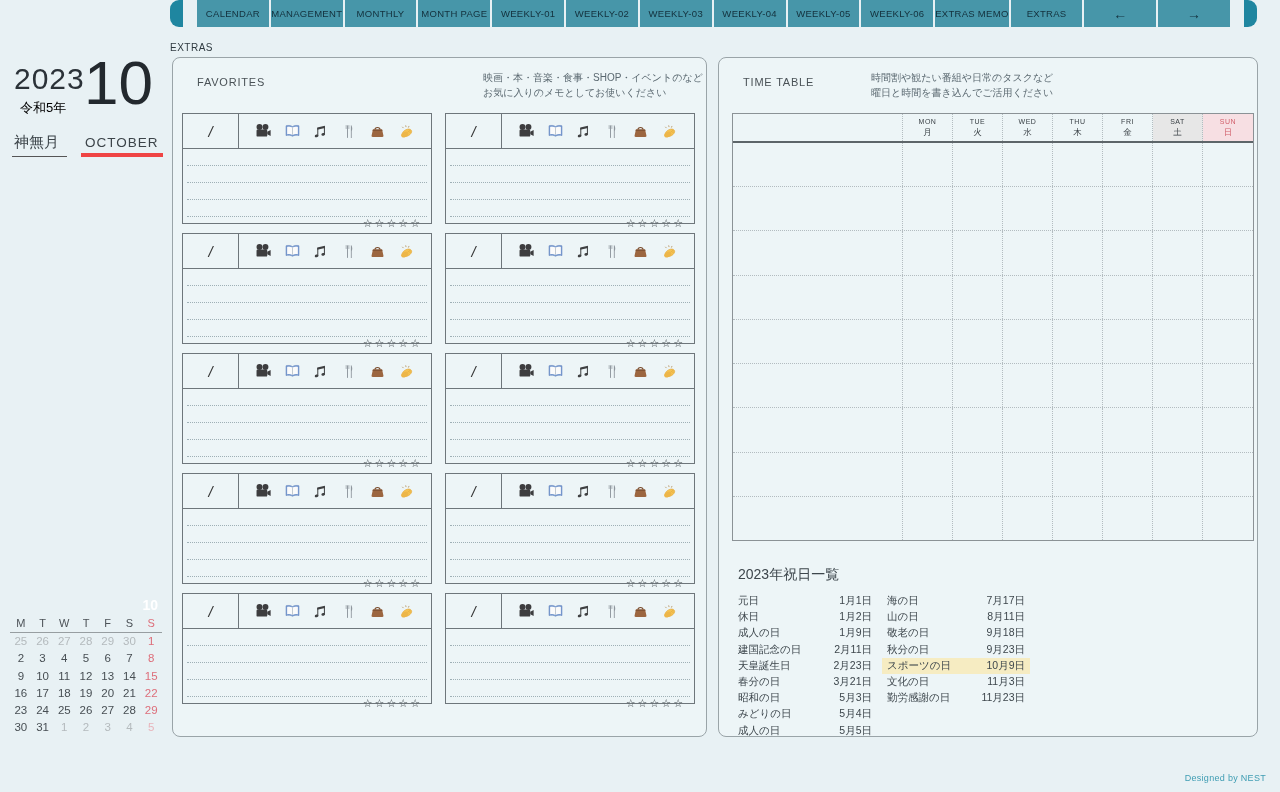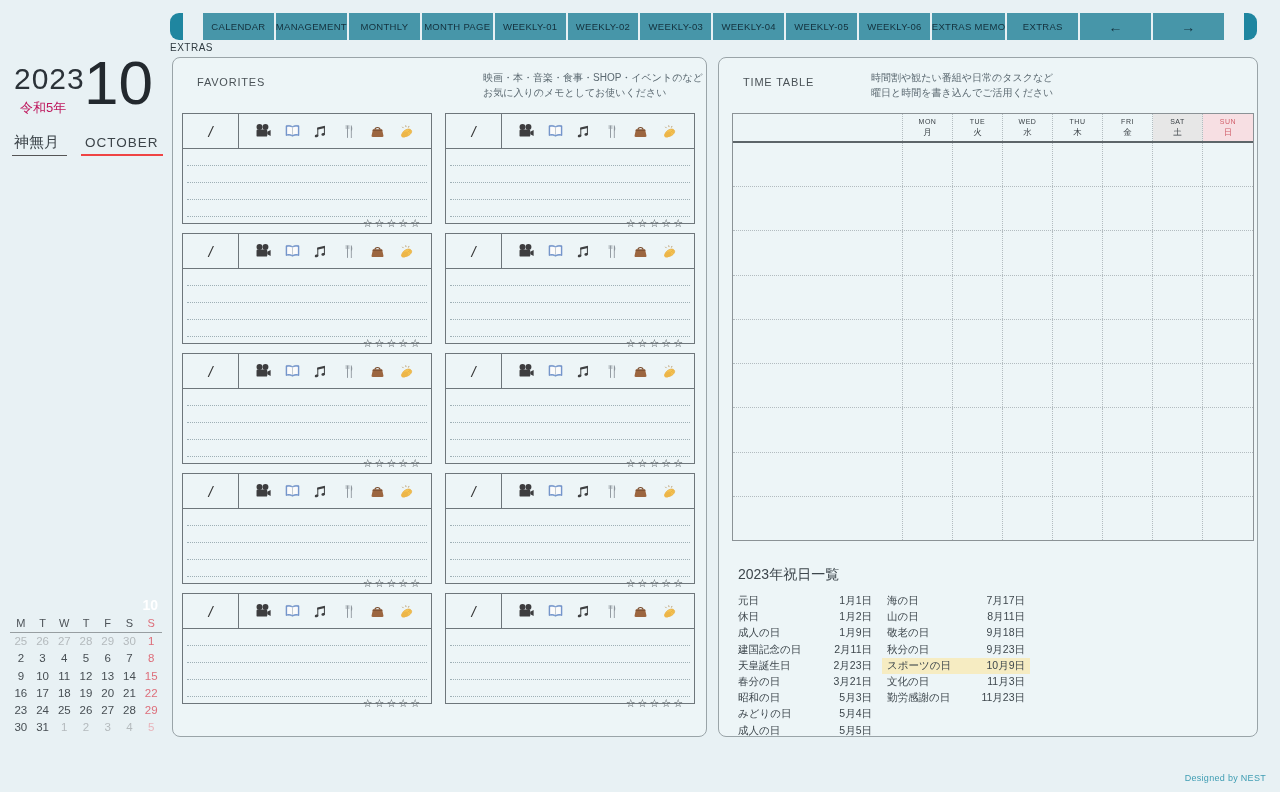--- a/index.html
+++ b/index.html
@@ -3,36 +3,36 @@
 <meta charset="utf-8">
 <style>
   html,body{margin:0;padding:0;}
   body{
     width:1280px;height:792px;position:relative;overflow:hidden;
     background:#e8f1f4;
     font-family:"Liberation Sans","DejaVu Sans",sans-serif;
     color:#3c4449;
   }
   
-  .nav{position:absolute;left:170px;top:13px;width:1087px;height:27px;display:flex;gap:20px;text-align:center;}
+  .nav{position:absolute;left:170px;top:0;width:1087px;height:27px;display:flex;gap:14px;text-align:center;}
   .nav-cap{width:13px;background:#1f86a0;}
   .nav-cap.left{border-radius:9px 0 0 9px;}
   .nav-cap.right{border-radius:0 9px 9px 0;}
   .nav-tabs{display:flex;flex:1;gap:2px;}
   .tab{flex:1;background:#4796a9;display:flex;align-items:center;justify-content:center;
        font-size:9.5px;letter-spacing:.3px;color:#13303c;cursor:pointer;white-space:nowrap;}
   .tab.arrow{font-size:14px;}
   .extras-label{position:absolute;left:170px;top:42px;font-size:10px;color:#2f3a40;letter-spacing:.5px;}
   
   .year{position:absolute;left:14px;top:62px;font-size:30px;color:#2b3238;letter-spacing:1px;}
-  .era{position:absolute;left:20px;top:99px;font-size:13px;color:#be185d;}
+  .era{position:absolute;left:20px;top:99px;font-size:13px;color:#000000;}
   .month-num{position:absolute;left:84px;top:52px;font-size:62px;line-height:1;color:#23292e;}
   .month-line{position:absolute;left:12px;top:133px;display:flex;gap:14px;}
   .month-jp{font-size:15px;border-bottom:1px solid #555;padding:0 8px 3px 2px;}
-  .month-en{font-size:13.5px;letter-spacing:1px;border-bottom:2px solid #ef4444;padding:2px 4px 3px 4px;}
+  .month-en{font-size:13.5px;letter-spacing:1px;border-bottom:4px solid #ef4444;padding:2px 4px 3px 4px;}
   
   .mini-cal{position:absolute;left:10px;top:597px;width:152px;}
   .mc-label{position:absolute;right:4px;top:0;font-size:14px;color:#ffffff;font-weight:bold;}
   .mc-head{display:grid;grid-template-columns:repeat(7,1fr);margin-top:20px;
            border-bottom:1px solid #979ea1;padding-bottom:3px;}
   .mc-h{text-align:center;font-size:11px;color:#4c5257;}
   .mc-h.sun{color:#dd6e7a;}
   .mc-grid{display:grid;grid-template-columns:repeat(7,1fr);}
   .mc-d{text-align:center;font-size:11.5px;height:17.3px;line-height:17.3px;color:#474e53;cursor:pointer;}
   .mc-d.muted{color:#b4babd;}

